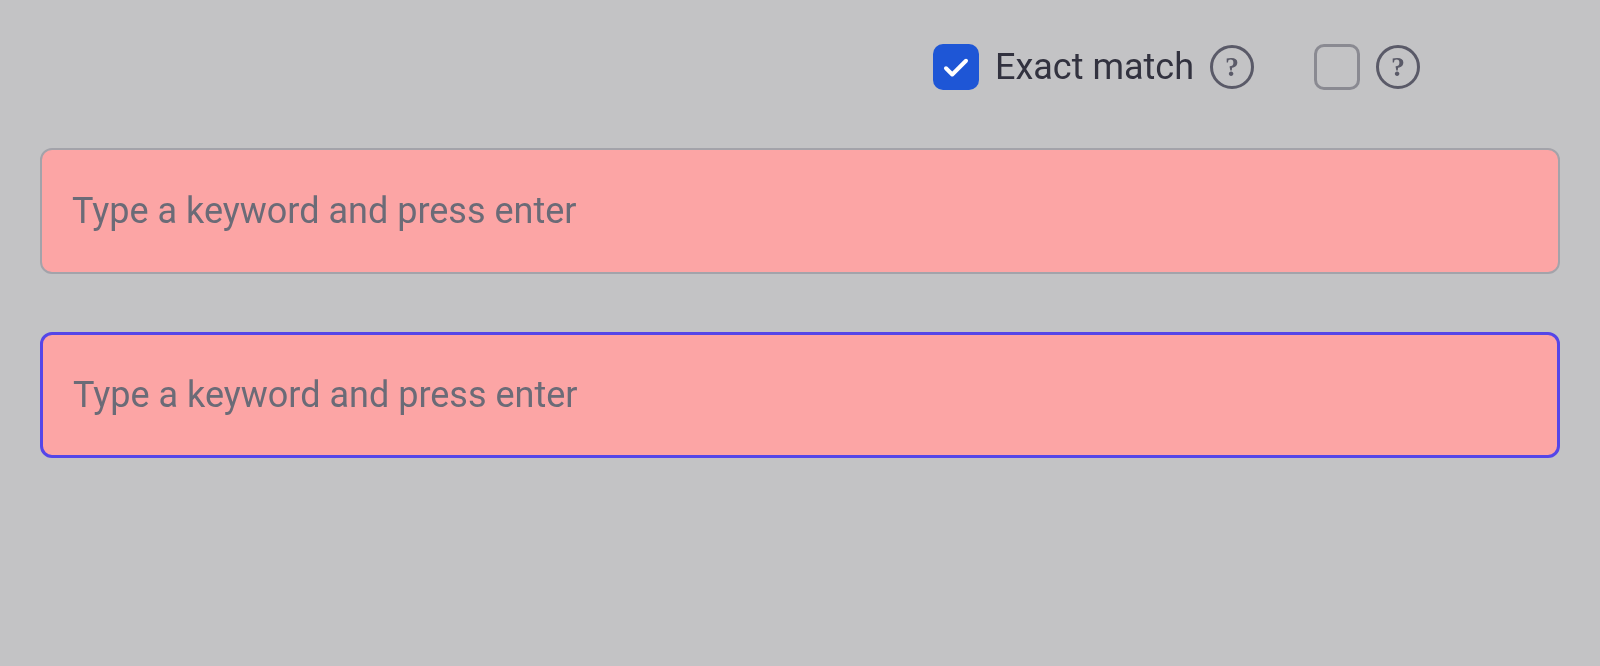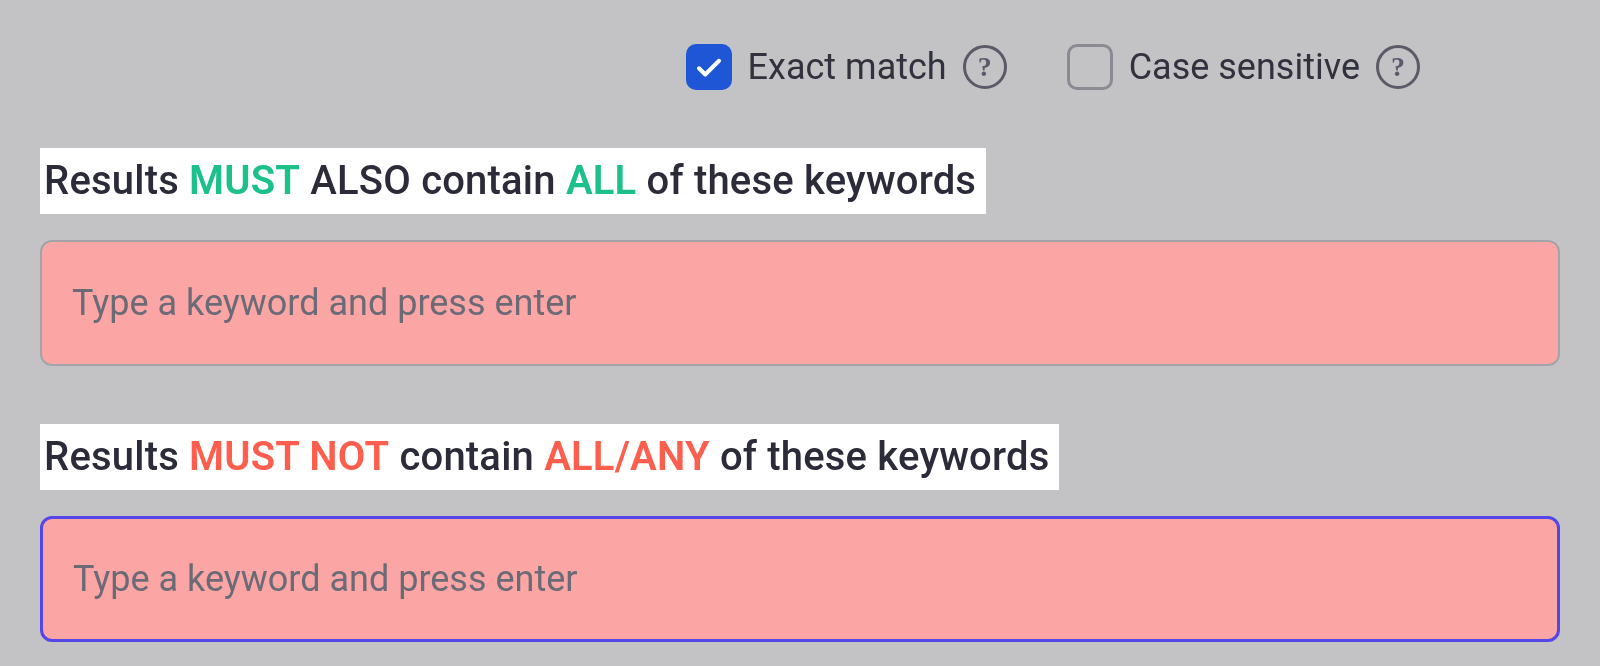--- a/index.html
+++ b/index.html
@@ -124,37 +124,30 @@
         <svg width="30" height="30" viewBox="0 0 24 24" fill="none" stroke="#ffffff" stroke-width="3.2" stroke-linecap="round" stroke-linejoin="round">
           <polyline points="4 13 9 18 20 7"></polyline>
         </svg>
       </div>
       <span class="opt-label">Exact match</span>
       <span class="help-icon">?</span>
     </div>
 
     <div class="opt">
       <div class="checkbox unchecked"></div>
-      <span class="opt-label">Case sensitive</span>
       <span class="help-icon">?</span>
     </div>
 
   </div>
 
   <div class="section">
-    <div class="heading-box">
-      <span>Results </span><span class="green">MUST</span><span> ALSO contain </span><span class="green">ALL</span><span> of these keywords</span>
-    </div>
     <div class="input-box">
       <input type="text" placeholder="Type a keyword and press enter" style="">
     </div>
   </div>
 
   <div class="section">
-    <div class="heading-box">
-      <span>Results </span><span class="red">MUST NOT</span><span> contain </span><span class="red">ALL/ANY</span><span> of these keywords</span>
-    </div>
     <div class="input-box focused">
       <input type="text" placeholder="Type a keyword and press enter" style="">
     </div>
   </div>
 
 </div>
 
 </body></html>

